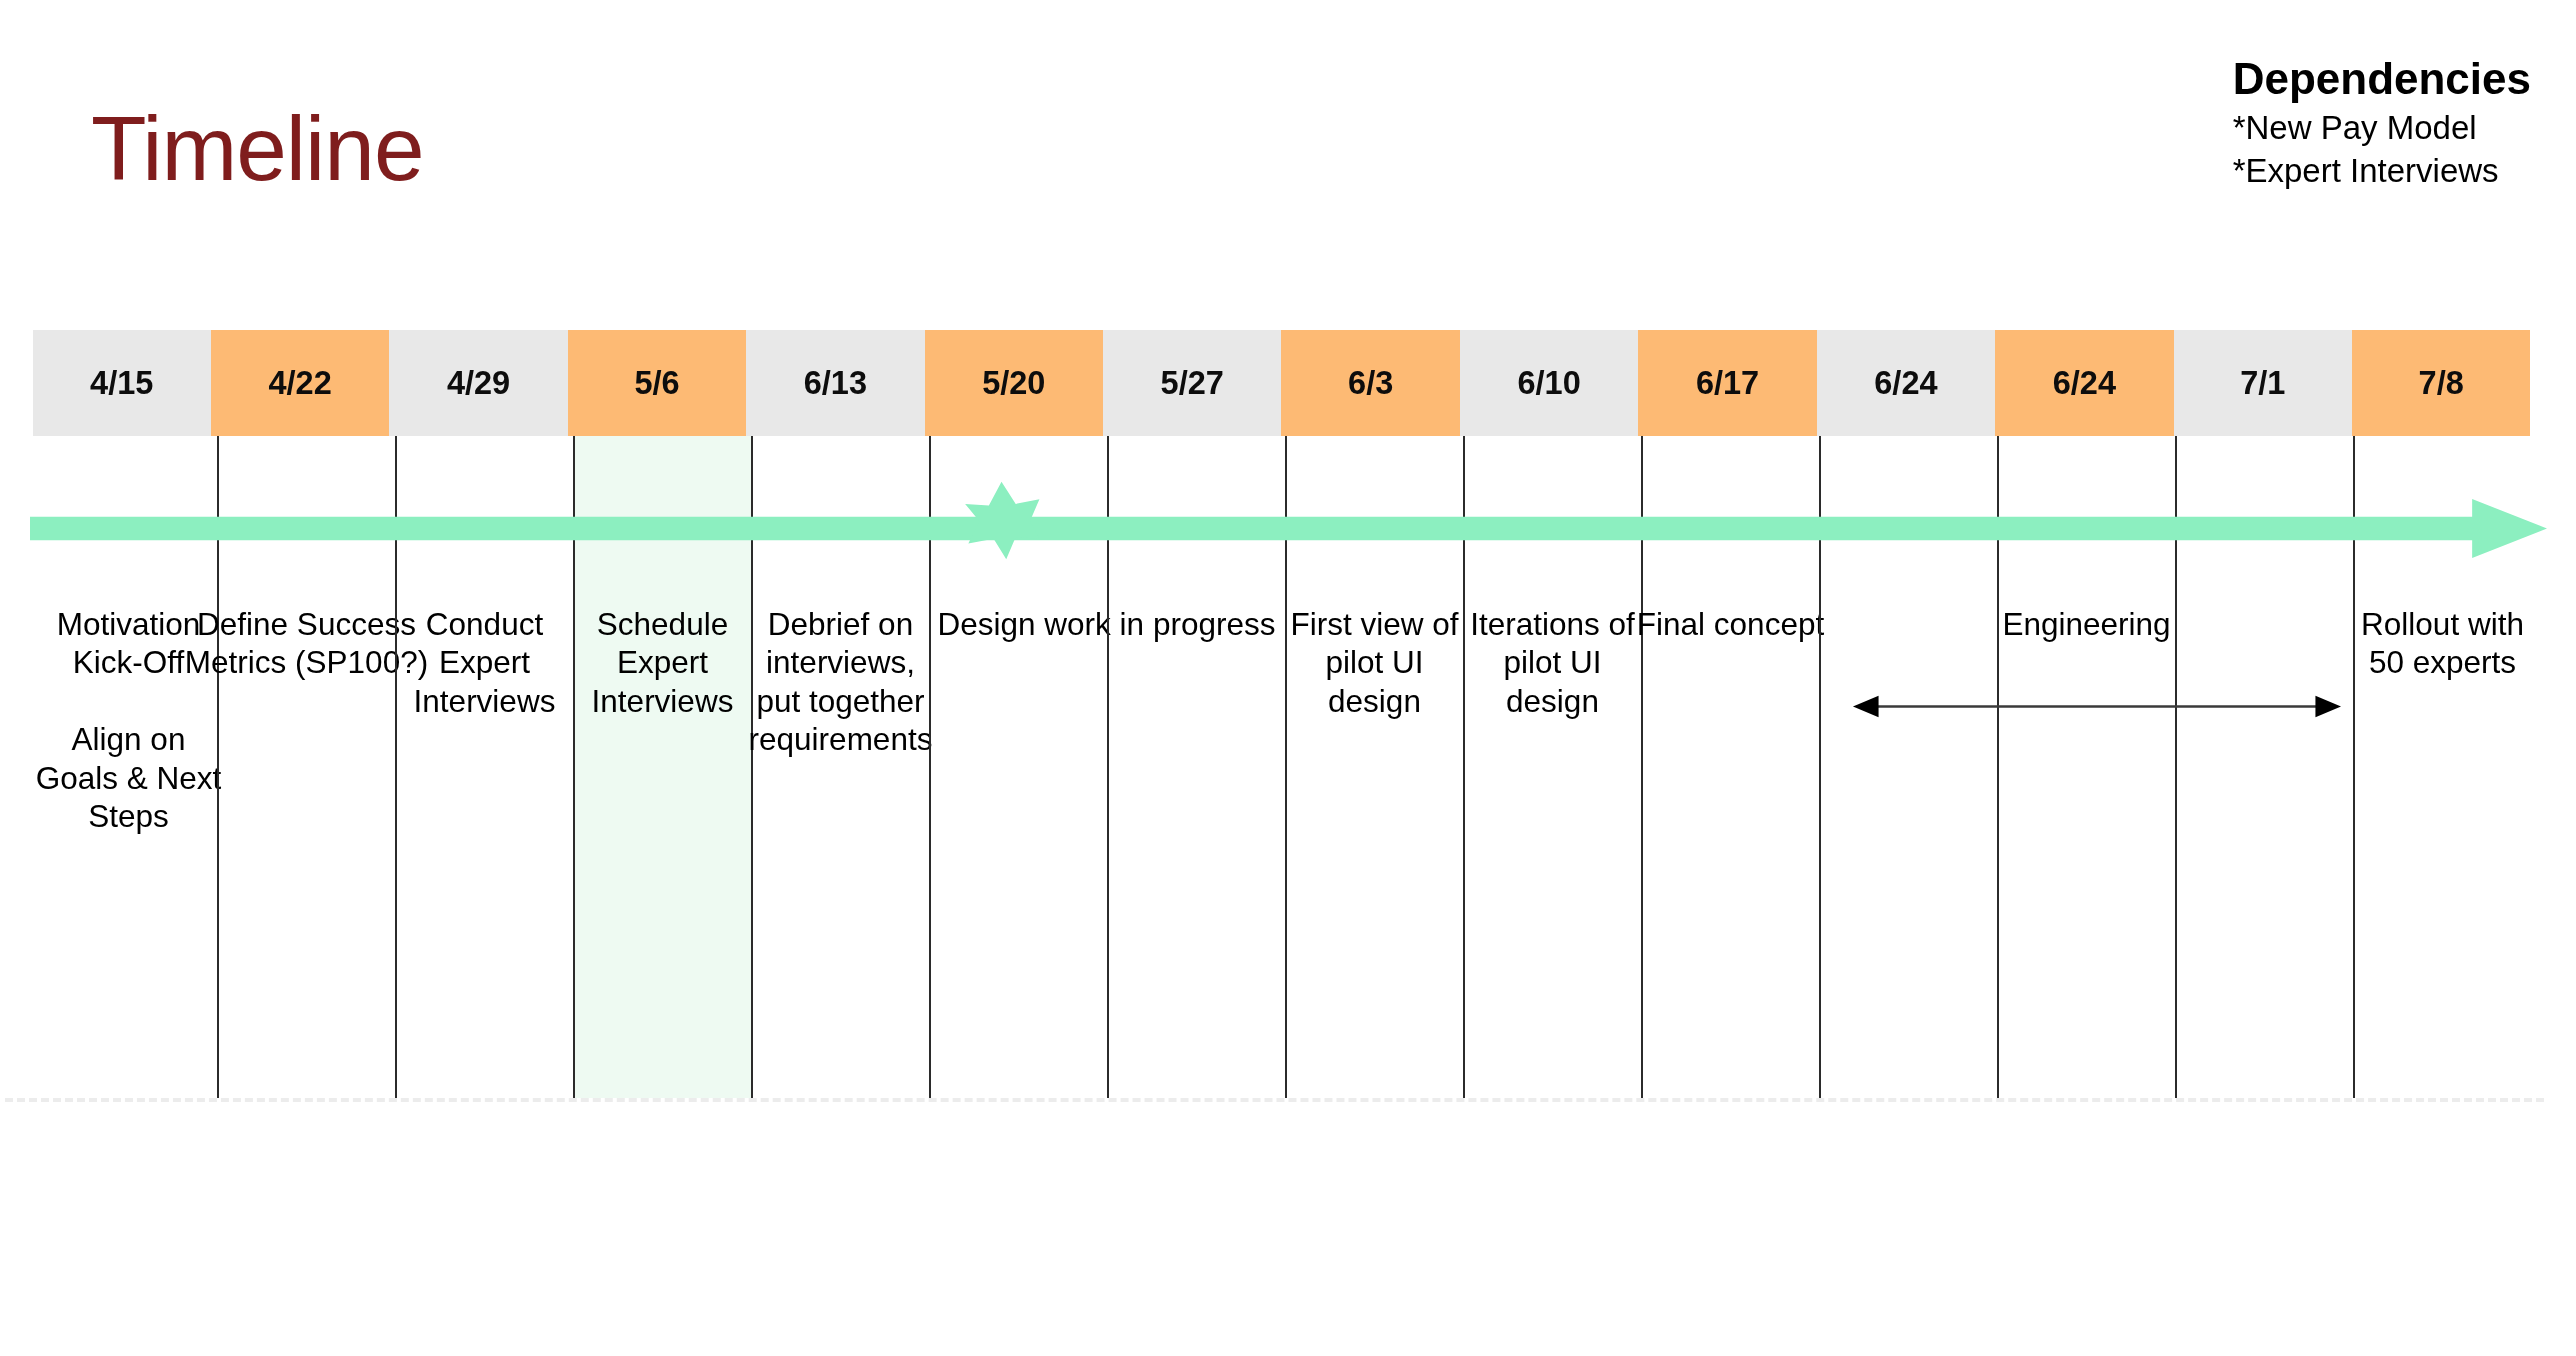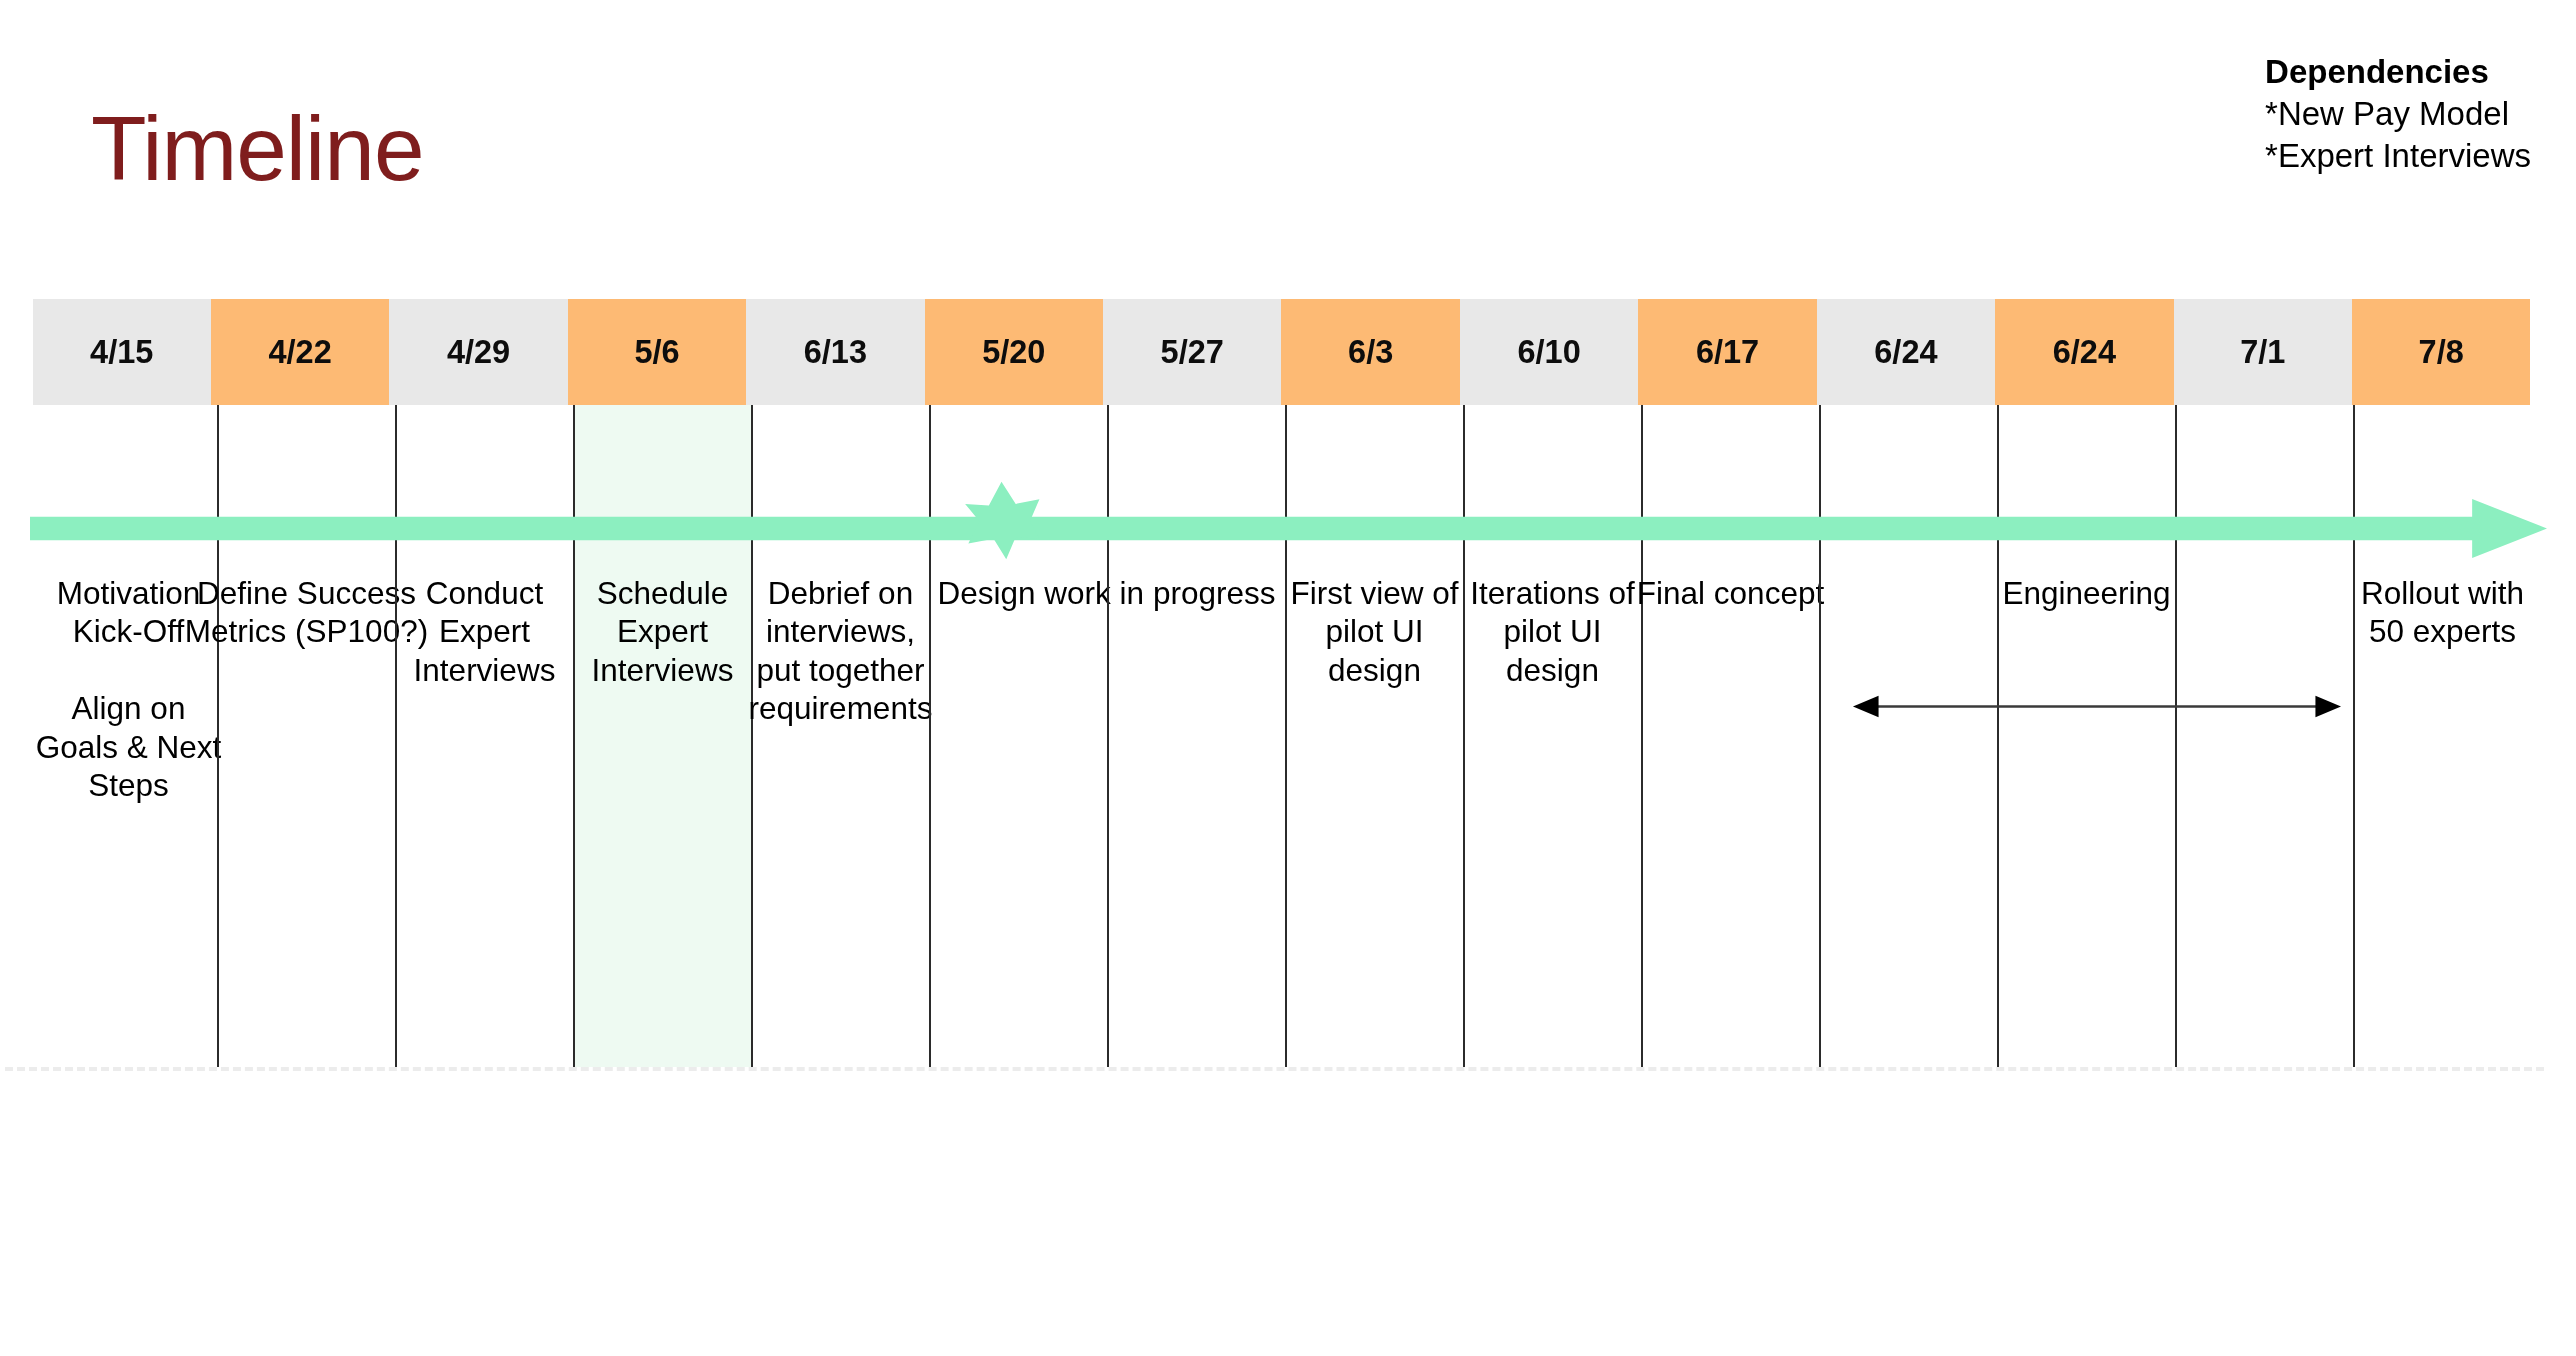--- a/index.html
+++ b/index.html
@@ -34,32 +34,32 @@
     position: absolute;
     right: 45px;
     top: 51px;
     text-align: left;
     font-size: 33px;
     line-height: 1.28;
     white-space: nowrap;
   }
   #dependencies .dep-title {
     font-weight: 700;
-    font-size: 33px;
+    font-size: 44px;
   }
   #dependencies .dep-item {
     font-weight: 400;
     font-size: 33px;
   }
 
   
   #timeline {
     position: absolute;
     left: 32.5px;
-    top: 299px;
+    top: 330px;
     width: 2498px;
     height: 778px;
   }
 
   
   #date-header {
     position: absolute;
     left: 0;
     top: 0;
     width: 100%;

